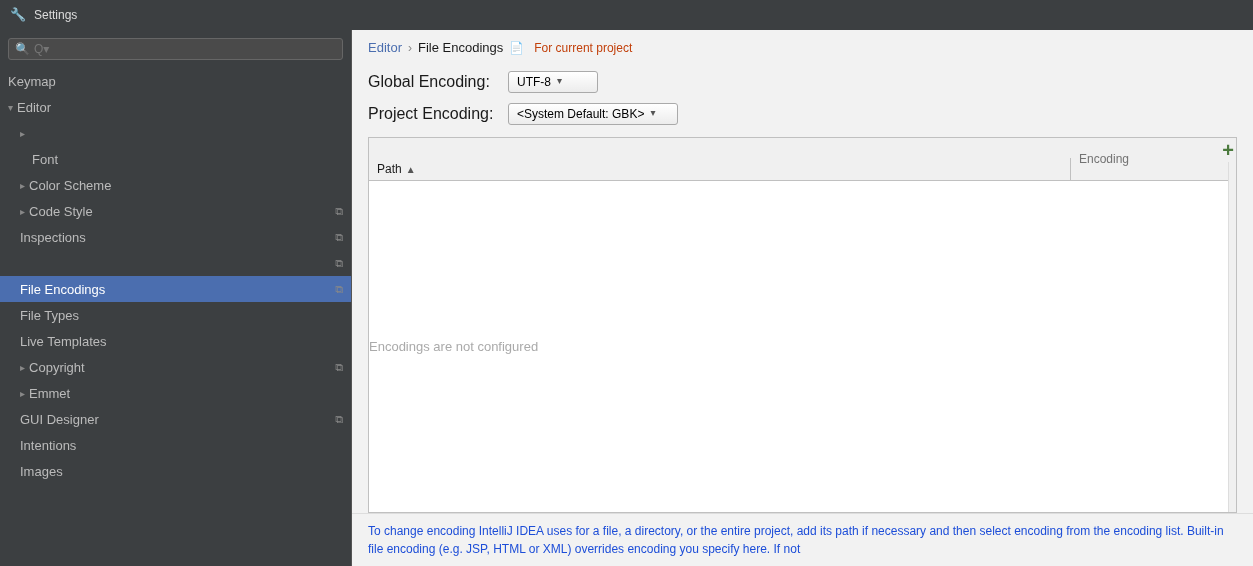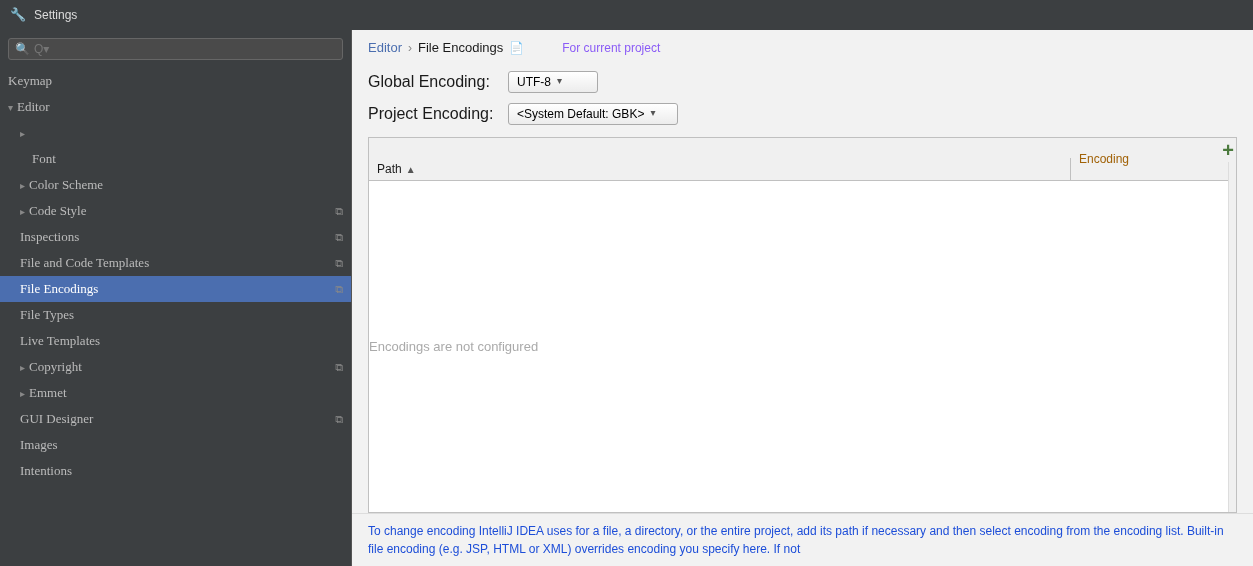--- a/index.html
+++ b/index.html
@@ -45,21 +45,21 @@
     .search-box input {
       background: transparent;
       border: none;
       outline: none;
       color: #ccc;
       font-size: 12px;
       width: 100%;
     }
     .search-icon { color: #888; font-size: 12px; }
 
-    .sidebar-list { flex: 1; overflow-y: auto; padding-bottom: 16px; font-family: Liberation Serif, serif; }
+    .sidebar-list { flex: 1; overflow-y: auto; padding-bottom: 16px; }
 
     .sidebar-item {
       display: flex;
       align-items: center;
       padding: 4px 8px 4px 12px;
       cursor: pointer;
       color: #bbb;
       font-size: 13px;
       min-height: 26px;
     }
@@ -85,21 +85,21 @@
       display: flex;
       align-items: center;
       padding: 10px 16px 8px 16px;
       font-size: 13px;
       gap: 6px;
       background: #f2f2f2;
     }
     .breadcrumb .crumb { color: #4b6eaf; cursor: pointer; }
     .breadcrumb .crumb-sep { color: #888; font-size: 12px; }
     .breadcrumb .crumb-current { color: #1a1a1a; font-weight: 500; }
-    .breadcrumb .for-project-link { color: #8b5cf6; margin-left: 32px; font-size: 12px; cursor: pointer; }
+    .breadcrumb .for-project-link { color: #c2410c; margin-left: 4px; font-size: 12px; cursor: pointer; }
     .breadcrumb .doc-icon { color: #888; font-size: 12px; }
 
     .settings-form {
       padding: 8px 16px;
       display: flex;
       flex-direction: column;
       gap: 10px;
     }
 
     .form-row {
@@ -150,21 +150,21 @@
       border-right: 1px solid #c0c0c0;
       display: flex;
       align-items: center;
       gap: 4px;
       margin-top: 20px;
     }
     .th-encoding {
       width: 165px;
       padding: 4px 8px;
       font-size: 12px;
-      color: #a16207;
+      color: #737373;
       display: flex;
       align-items: center;
     }
     .sort-arrow { font-size: 10px; color: #555; }
 
     .add-btn {
       position: absolute;
       top: 2px;
       right: 2px;
       background: transparent;
@@ -251,21 +251,20 @@
           <span class="item-label">Code Style</span>
           <span class="copy-icon">⧉</span>
         </div>
 
         <div class="sidebar-item level-1">
           <span class="item-label">Inspections</span>
           <span class="copy-icon">⧉</span>
         </div>
 
         <div class="sidebar-item level-1">
-          <span class="item-label">File and Code Templates</span>
           <span class="copy-icon">⧉</span>
         </div>
 
         <div class="sidebar-item level-1 active">
           <span class="item-label">File Encodings</span>
           <span class="copy-icon">⧉</span>
         </div>
 
         <div class="sidebar-item level-1">
           <span class="item-label">File Types</span>
@@ -285,25 +284,25 @@
           <span class="chevron">▸</span>
           <span class="item-label">Emmet</span>
         </div>
 
         <div class="sidebar-item level-1">
           <span class="item-label">GUI Designer</span>
           <span class="copy-icon">⧉</span>
         </div>
 
         <div class="sidebar-item level-1">
+          <span class="item-label">Intentions</span>
+        </div>
+
+        <div class="sidebar-item level-1">
           <span class="item-label">Images</span>
-        </div>
-
-        <div class="sidebar-item level-1">
-          <span class="item-label">Intentions</span>
         </div>
       </div>
     </div>
 
     <div class="main-panel">
 
       <div class="breadcrumb">
         <span class="crumb">Editor</span>
         <span class="crumb-sep">›</span>
         <span class="crumb-current">File Encodings</span>

